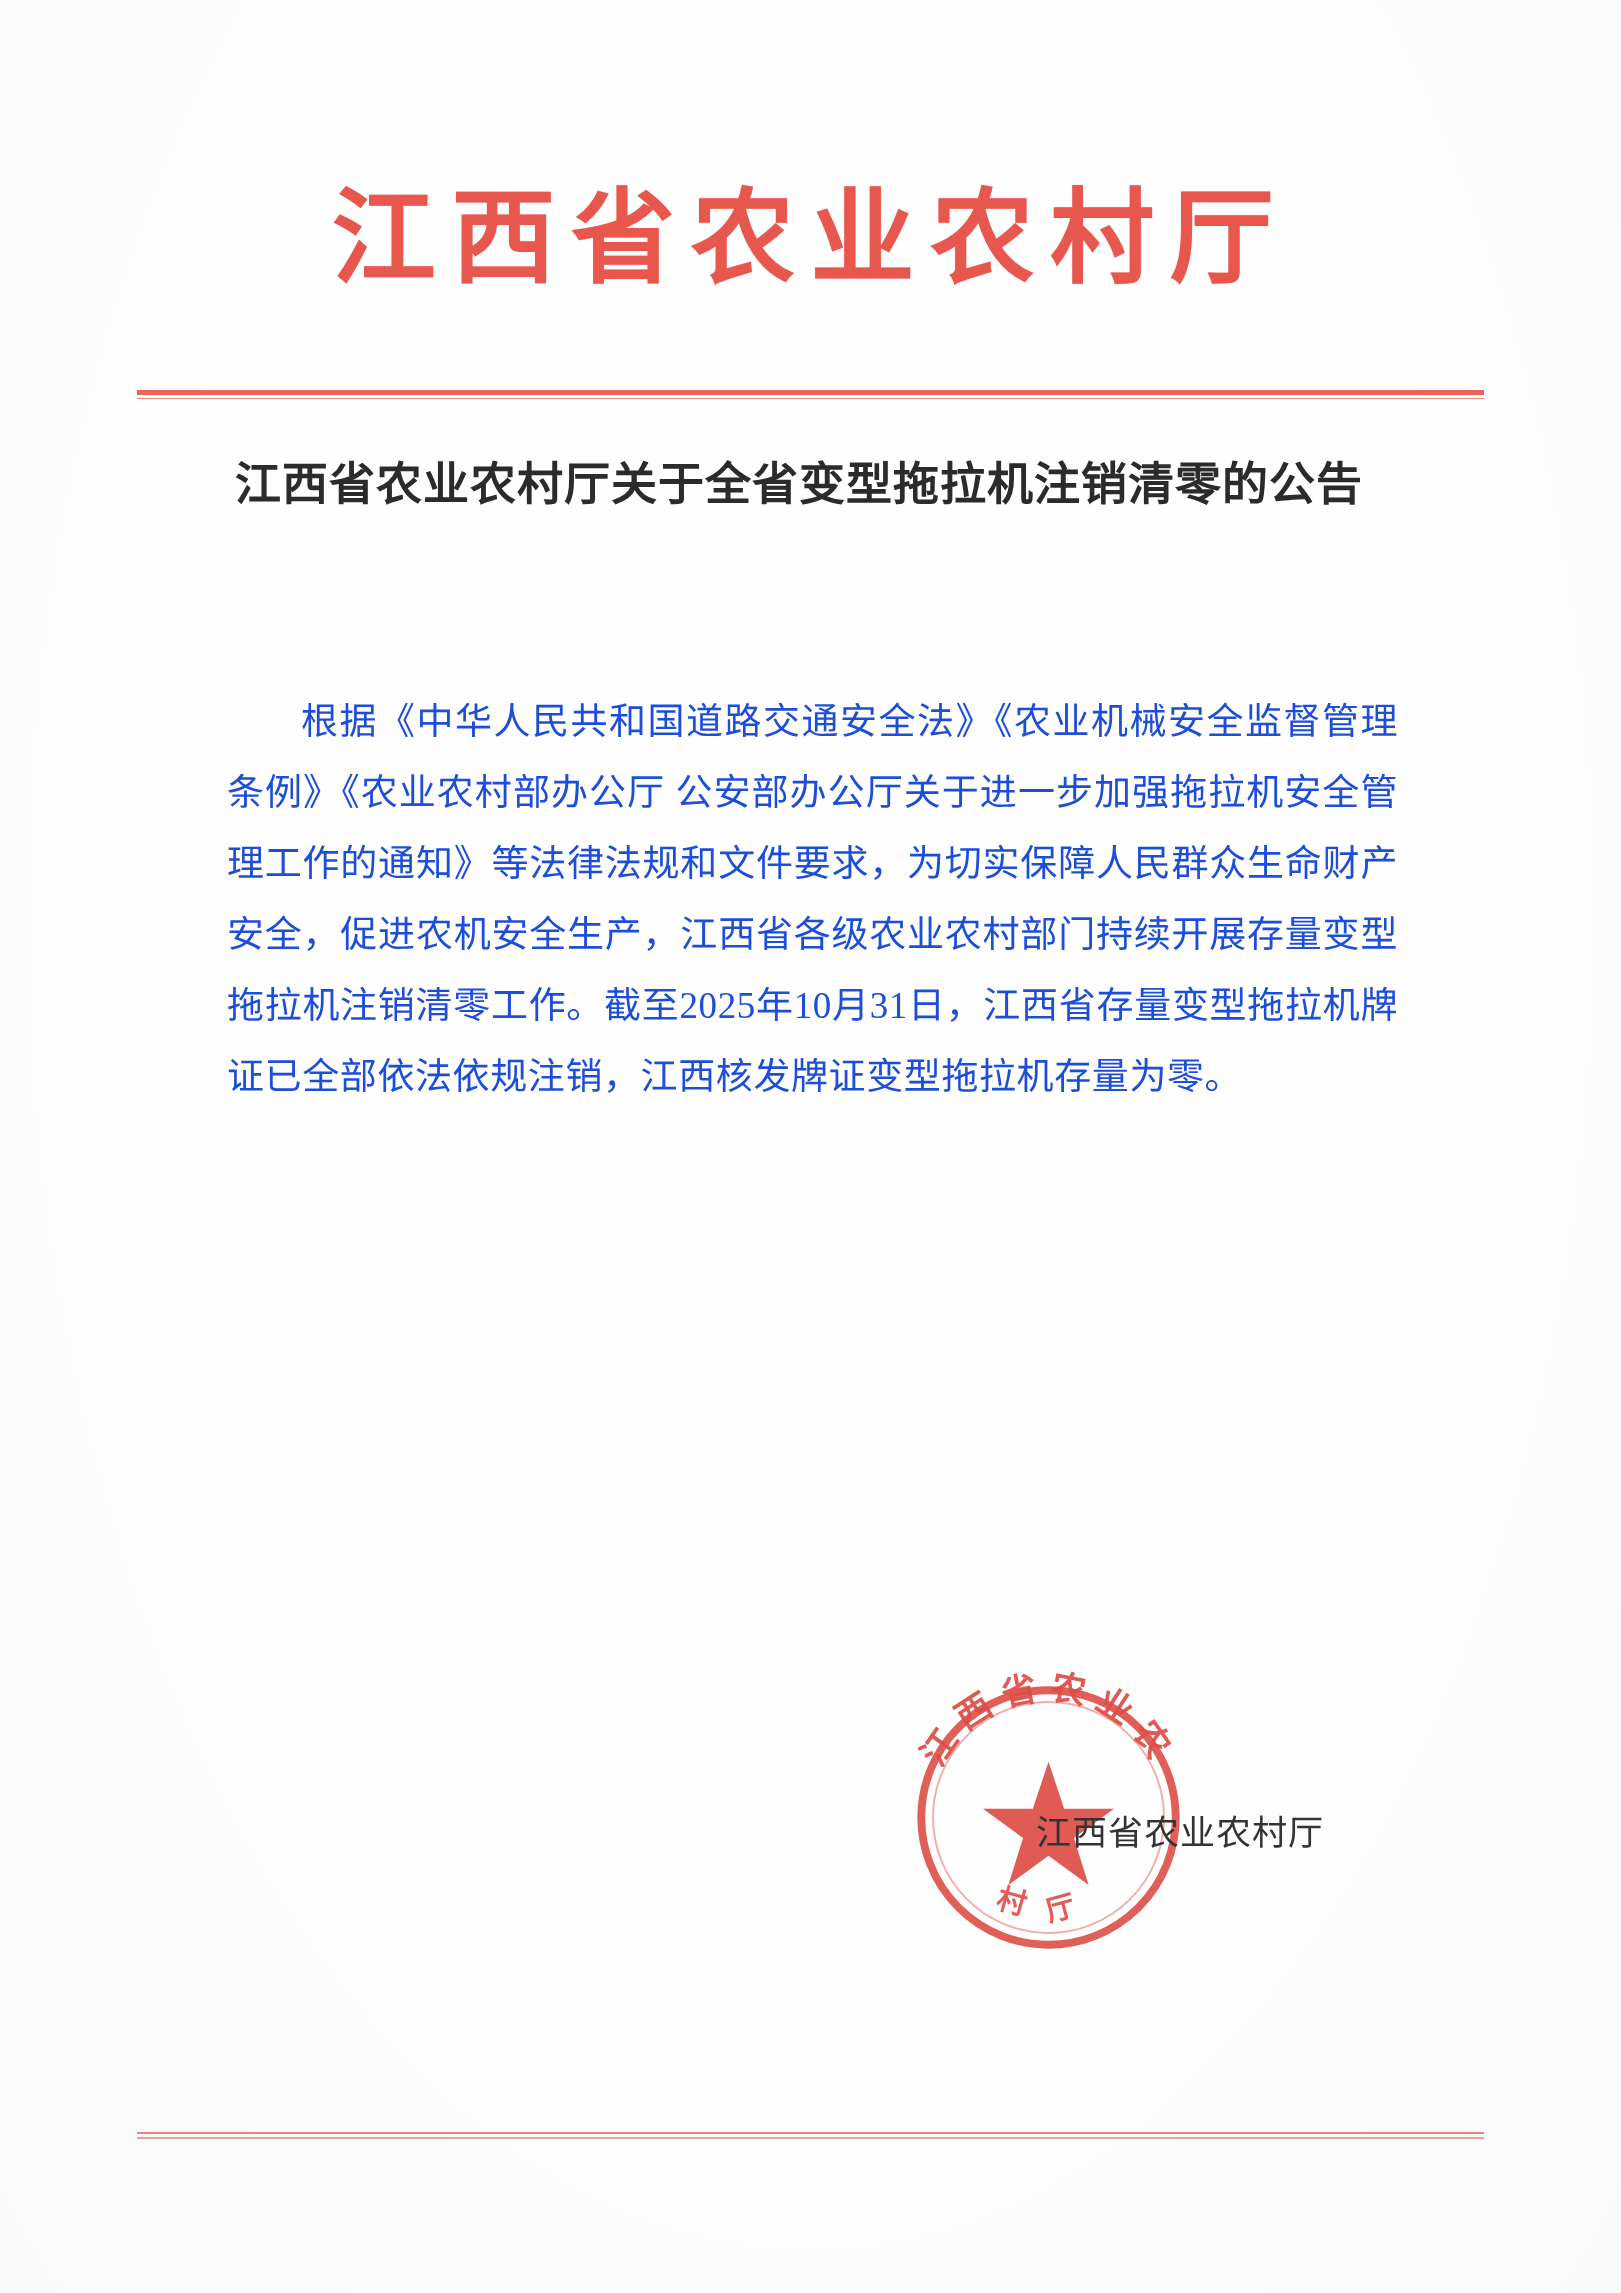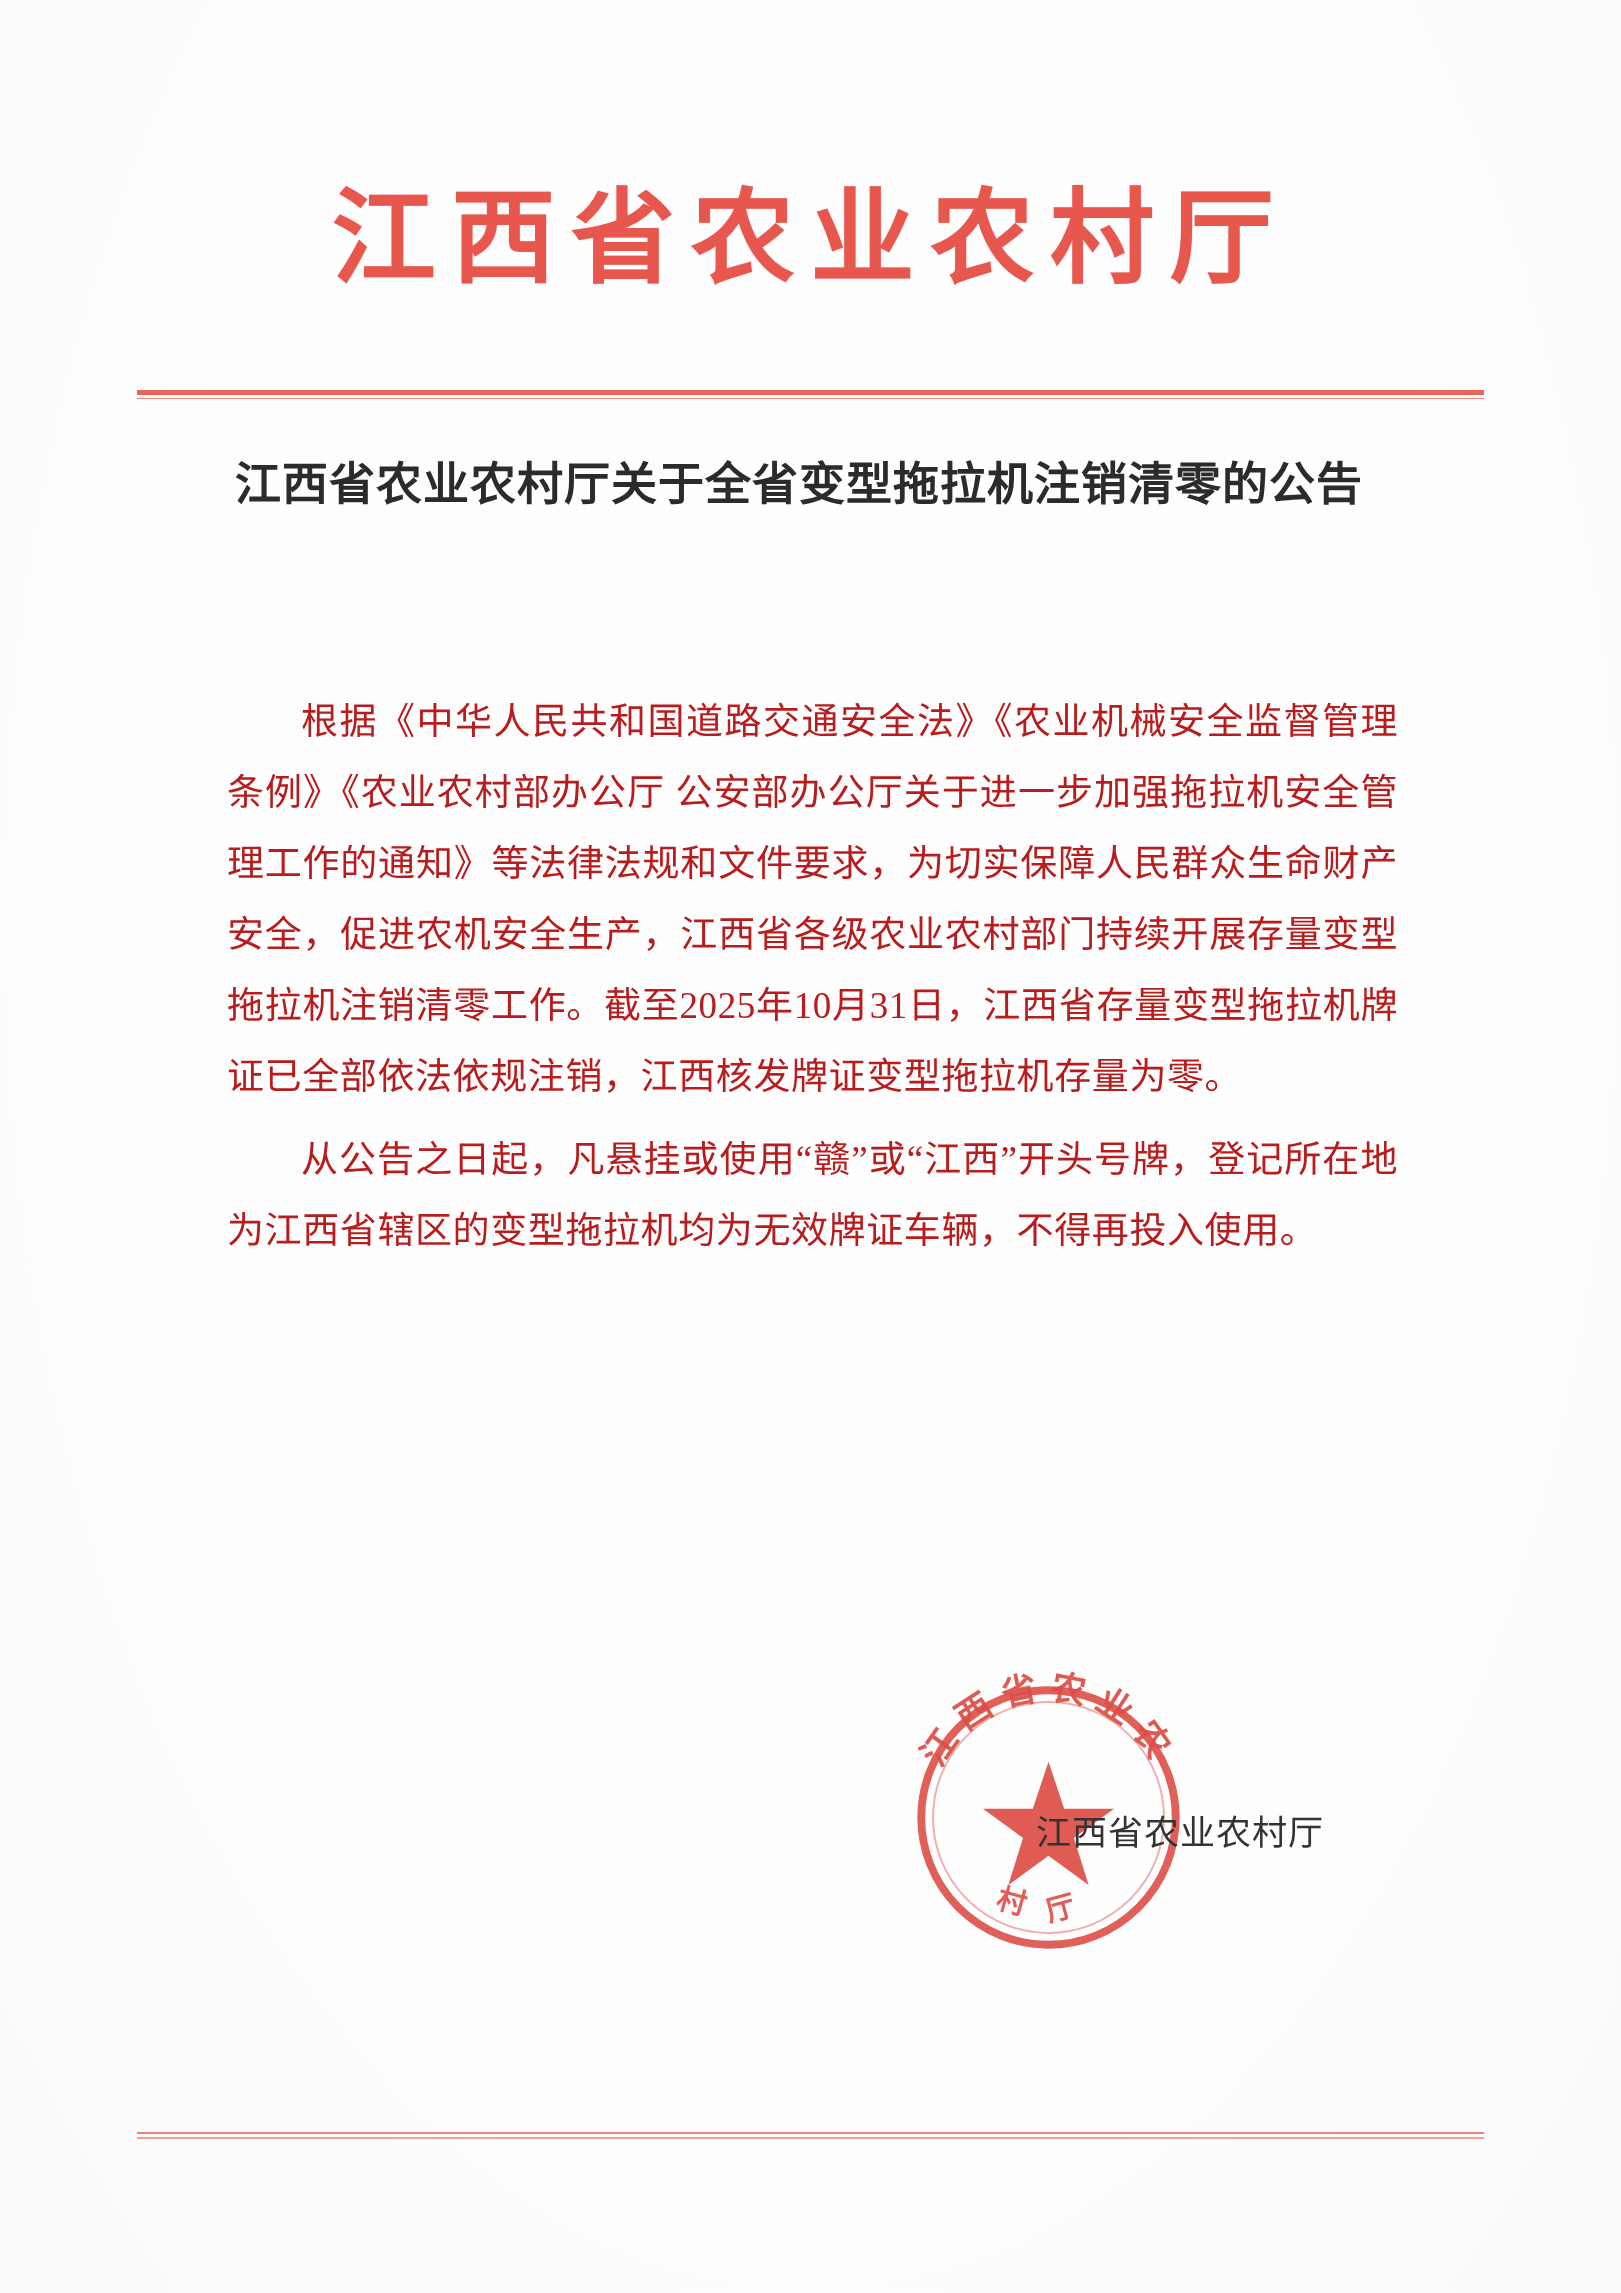--- a/index.html
+++ b/index.html
@@ -83,21 +83,21 @@
 
   
   .body-text {
     position: absolute;
     left: 227px;
     right: 223px;
     top: 686px;
     font-size: 37px;
     line-height: 1.92;
     letter-spacing: 0.6px;
-    color: #b91c1c;
+    color: #1d4ed8;
     text-align: justify;
     text-justify: inter-ideograph;
   }
   .body-text p {
     margin: 0 0 11.8px 0;
     text-indent: 2em;
   }
 
   
   .signature {
@@ -159,21 +159,20 @@
 
   <div class="rule-double">
     <div class="thick"></div>
     <div class="thin"></div>
   </div>
 
   <div class="doc-title">江西省农业农村厅关于全省变型拖拉机注销清零的公告</div>
 
   <div class="body-text">
     <p>根据《中华人民共和国道路交通安全法》《农业机械安全监督管理条例》《农业农村部办公厅 公安部办公厅关于进一步加强拖拉机安全管理工作的通知》等法律法规和文件要求，为切实保障人民群众生命财产安全，促进农机安全生产，江西省各级农业农村部门持续开展存量变型拖拉机注销清零工作。截至2025年10月31日，江西省存量变型拖拉机牌证已全部依法依规注销，江西核发牌证变型拖拉机存量为零。</p>
-    <p>从公告之日起，凡悬挂或使用“赣”或“江西”开头号牌，登记所在地为江西省辖区的变型拖拉机均为无效牌证车辆，不得再投入使用。</p>
   </div>
 
   <div class="seal">
     <svg width="323" height="323" viewBox="0 0 330 330" aria-hidden="true">
       <defs>
         <path id="sealArcTop" d="M 45,165 A 120,120 0 0 1 285,165"></path>
         <path id="sealArcBottom" d="M 62,165 A 103,103 0 0 0 268,165"></path>
       </defs>
       <circle cx="165" cy="165" r="130" fill="none" stroke="#d8352c" stroke-width="8" opacity="0.9"></circle>
       <circle cx="165" cy="165" r="118" fill="none" stroke="#d8352c" stroke-width="2" opacity="0.45"></circle>

